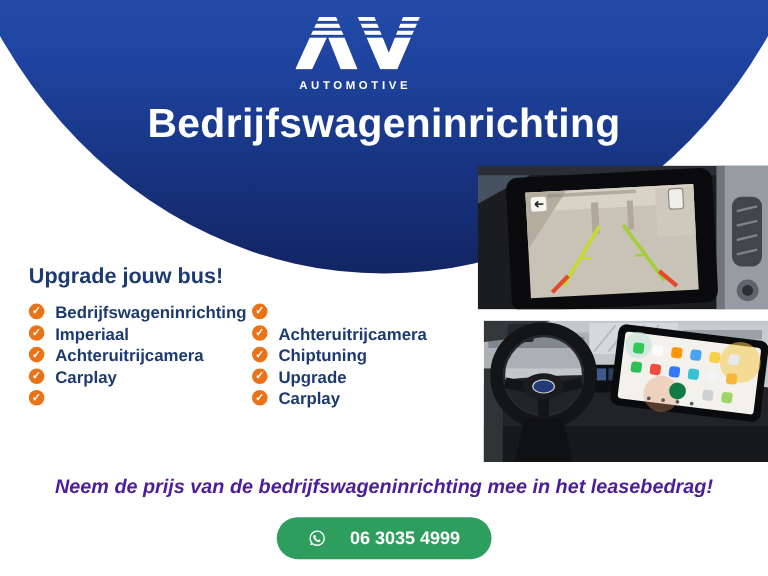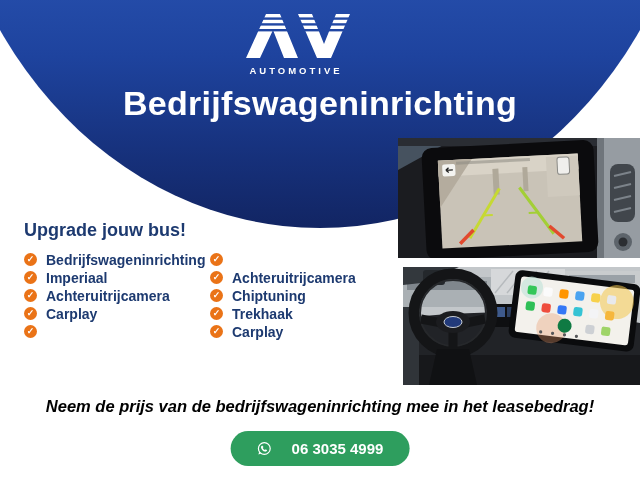--- a/index.html
+++ b/index.html
@@ -36,21 +36,21 @@
   .item{display:flex;align-items:center;margin-bottom:5px;height:13px;}
   .check{
     width:13px;height:13px;border-radius:50%;background:#ea7317;color:#fff;
     font-size:9px;line-height:13px;text-align:center;font-weight:bold;
     flex:0 0 13px;margin-right:9px;
   }
   .item-label{font-size:14px;font-weight:bold;white-space:nowrap;}
   
   .footer-note{
     position:absolute;top:397px;left:0;width:640px;text-align:center;
-    color:#000000;font-size:16.5px;font-weight:bold;font-style:italic;
+    color:#4c1d95;font-size:16.5px;font-weight:bold;font-style:italic;
   }
   .cta{
     position:absolute;top:431px;left:50%;transform:translateX(-50%);
     background:#2e9e5e;color:#fff;border:none;border-radius:18px;
     height:35px;padding:0 26px;display:flex;align-items:center;gap:20px;
     font-family:"Liberation Sans",sans-serif;font-size:15px;font-weight:bold;cursor:pointer;
   }
 </style>
 </head>
 <body>
@@ -199,21 +199,21 @@
       <div class="item">
         <span class="check">✓</span>
         <span class="item-label">Achteruitrijcamera</span>
       </div>
       <div class="item">
         <span class="check">✓</span>
         <span class="item-label">Chiptuning</span>
       </div>
       <div class="item">
         <span class="check">✓</span>
-        <span class="item-label">Trekhaak</span>
+        <span class="item-label">Upgrade</span>
       </div>
       <div class="item">
         <span class="check">✓</span>
         <span class="item-label">Carplay</span>
       </div>
     </div>
   </div>
 </div>
 
 <div class="footer-note">Neem de prijs van de bedrijfswageninrichting mee in het leasebedrag!</div>

